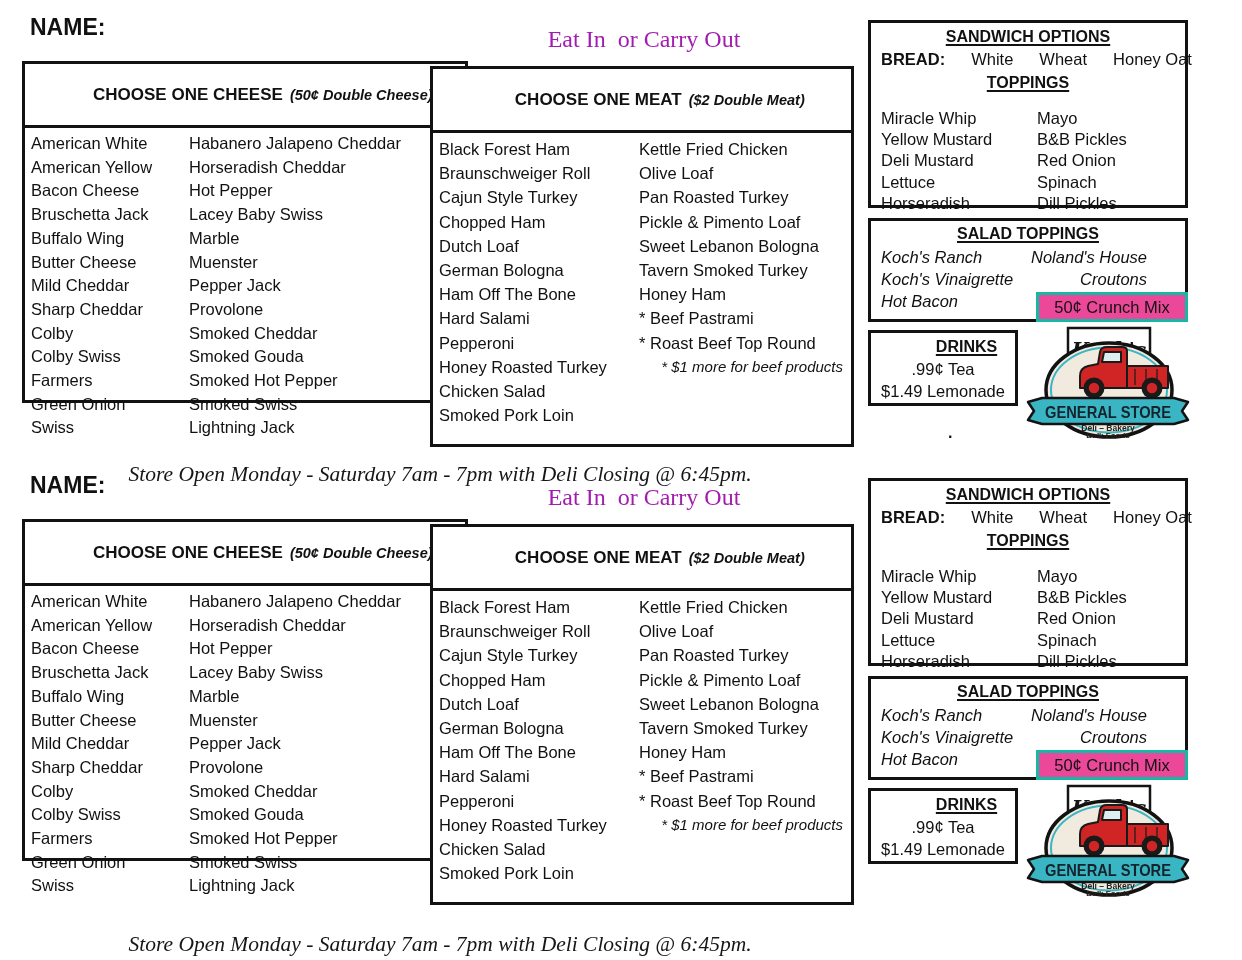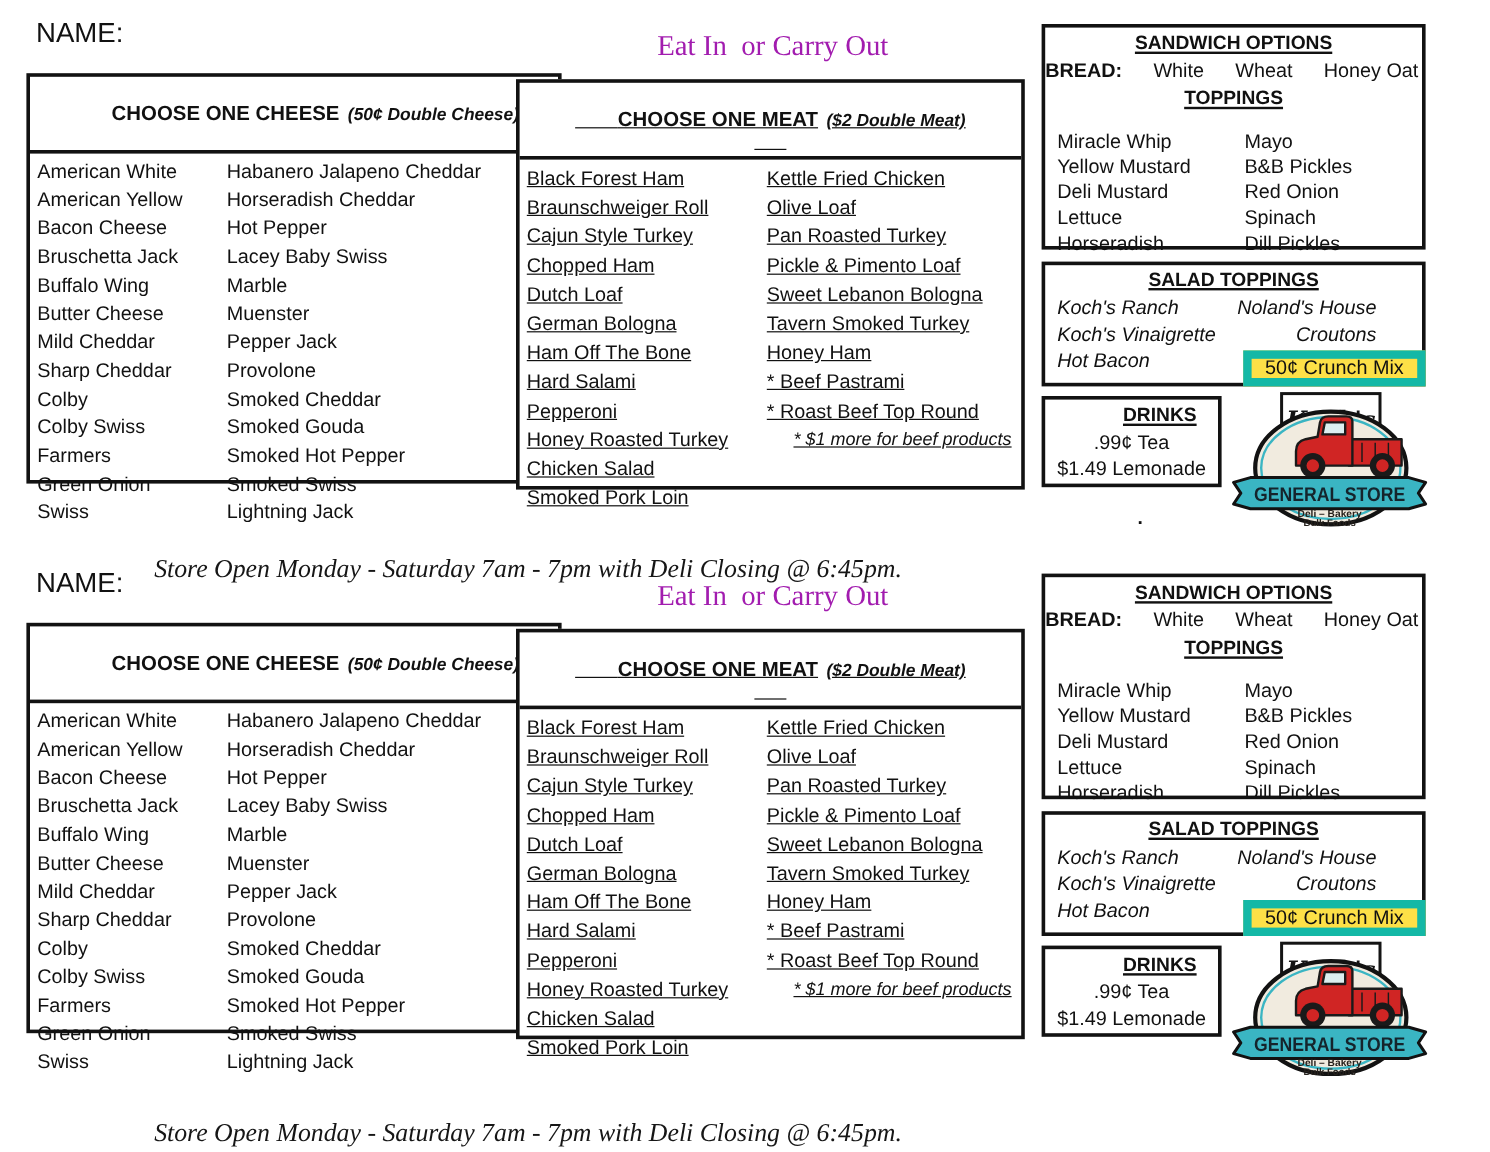--- a/index.html
+++ b/index.html
@@ -3,30 +3,30 @@
 <meta charset="utf-8">
 <style>
   html,body { margin:0; padding:0; background:#fff; }
   .page {
     position:relative; width:1242px; height:960px; background:#ffffff;
     font-family:"Liberation Sans", sans-serif; color:#111; overflow:hidden;
   }
   .form-slot { position:absolute; left:0; width:1242px; height:470px; }
   .form { position:relative; width:1242px; height:470px; }
 
-  .name-label { position:absolute; left:30px; top:14px; font-size:23px; font-weight:normal; }
+  .name-label { position:absolute; left:30px; top:14px; font-size:23px; font-weight:bold; }
   .eat-in {
     position:absolute; left:430px; top:26px; width:428px; text-align:center;
     font-family:"Liberation Serif", serif; font-size:24px; white-space:pre; color:#a21caf;
   }
 
   .box { position:absolute; border:3px solid #121212; background:#fff; box-sizing:border-box; }
 
   .cheese-box { left:22px;  top:61px; width:446px; height:342px; }
-  .meat-box   { left:430px; top:66px; width:424px; height:342px;text-decoration:underline; }
+  .meat-box   { left:430px; top:66px; width:424px; height:381px; }
 
   .box-header {
     border-bottom:3px solid #121212; text-align:center; padding:3px 0 2px;
     white-space:pre;
   }
   .bh-title { font-weight:bold; font-size:17px; }
   .bh-sub   { font-weight:bold; font-style:italic; font-size:14.5px; margin-left:7px; }
 
   .cols { display:flex; }
   .cheese-cols, .meat-cols { padding:4px 0 0 6px; }
@@ -42,38 +42,38 @@
     line-height:24.2px; white-space:pre;
   }
 
   .u-title {
     text-align:center; font-weight:bold; font-size:16px;
     text-decoration:underline; text-decoration-thickness:2px; text-underline-offset:2px;
   }
 
   .sandwich-box { left:868px; top:20px; width:320px; height:188px; }
   .sandwich-box .u-title { margin-top:5px; }
-  .bread-row { padding-left:0; margin-top:4px; font-size:16.5px; }
+  .bread-row { padding-left:10px; margin-top:4px; font-size:16.5px; }
   .bread-label { font-weight:bold; }
   .inline-list .list-row { display:inline; margin-left:26px; }
   .toppings-title { margin-top:5px; }
   .top-cols { margin-top:16px; padding-left:10px; }
   .top-cols .col { line-height:21.2px; font-size:16.5px; }
   .top-cols .t1 { width:152px; }
   .top-cols .t2 { flex:1; padding-left:4px; }
 
   .salad-box { left:868px; top:218px; width:320px; height:104px; }
   .salad-box .u-title { margin-top:4px; }
   .salad-cols { margin-top:3px; padding-left:10px; }
   .salad-cols .col { line-height:22px; font-size:16.5px;font-style:italic; }
   .salad-cols .s1 { width:160px; }
   .salad-cols .s2 { flex:1; text-align:right; padding-right:38px; }
   .crunch-box {
     position:absolute; right:-3px; bottom:-3px; width:152px; height:30px;
-    border:7px solid #14b8a6; background:#fde047; box-sizing:border-box;
+    border:3px solid #14b8a6; background:#ec4899; box-sizing:border-box;
     display:flex; align-items:center; justify-content:center; font-size:16.5px; white-space:pre;
   }
 
   .drinks-box { left:868px; top:330px; width:150px; height:76px; text-align:center; }
   .drinks-box .u-title { margin-top:5px;margin-left:47px; }
   .drinks-list { margin-top:2px; }
   .drinks-list .list-row { line-height:22px; font-size:16.5px; }
 
   .logo { position:absolute; left:1026px; top:326px; width:164px; height:114px; }
 

